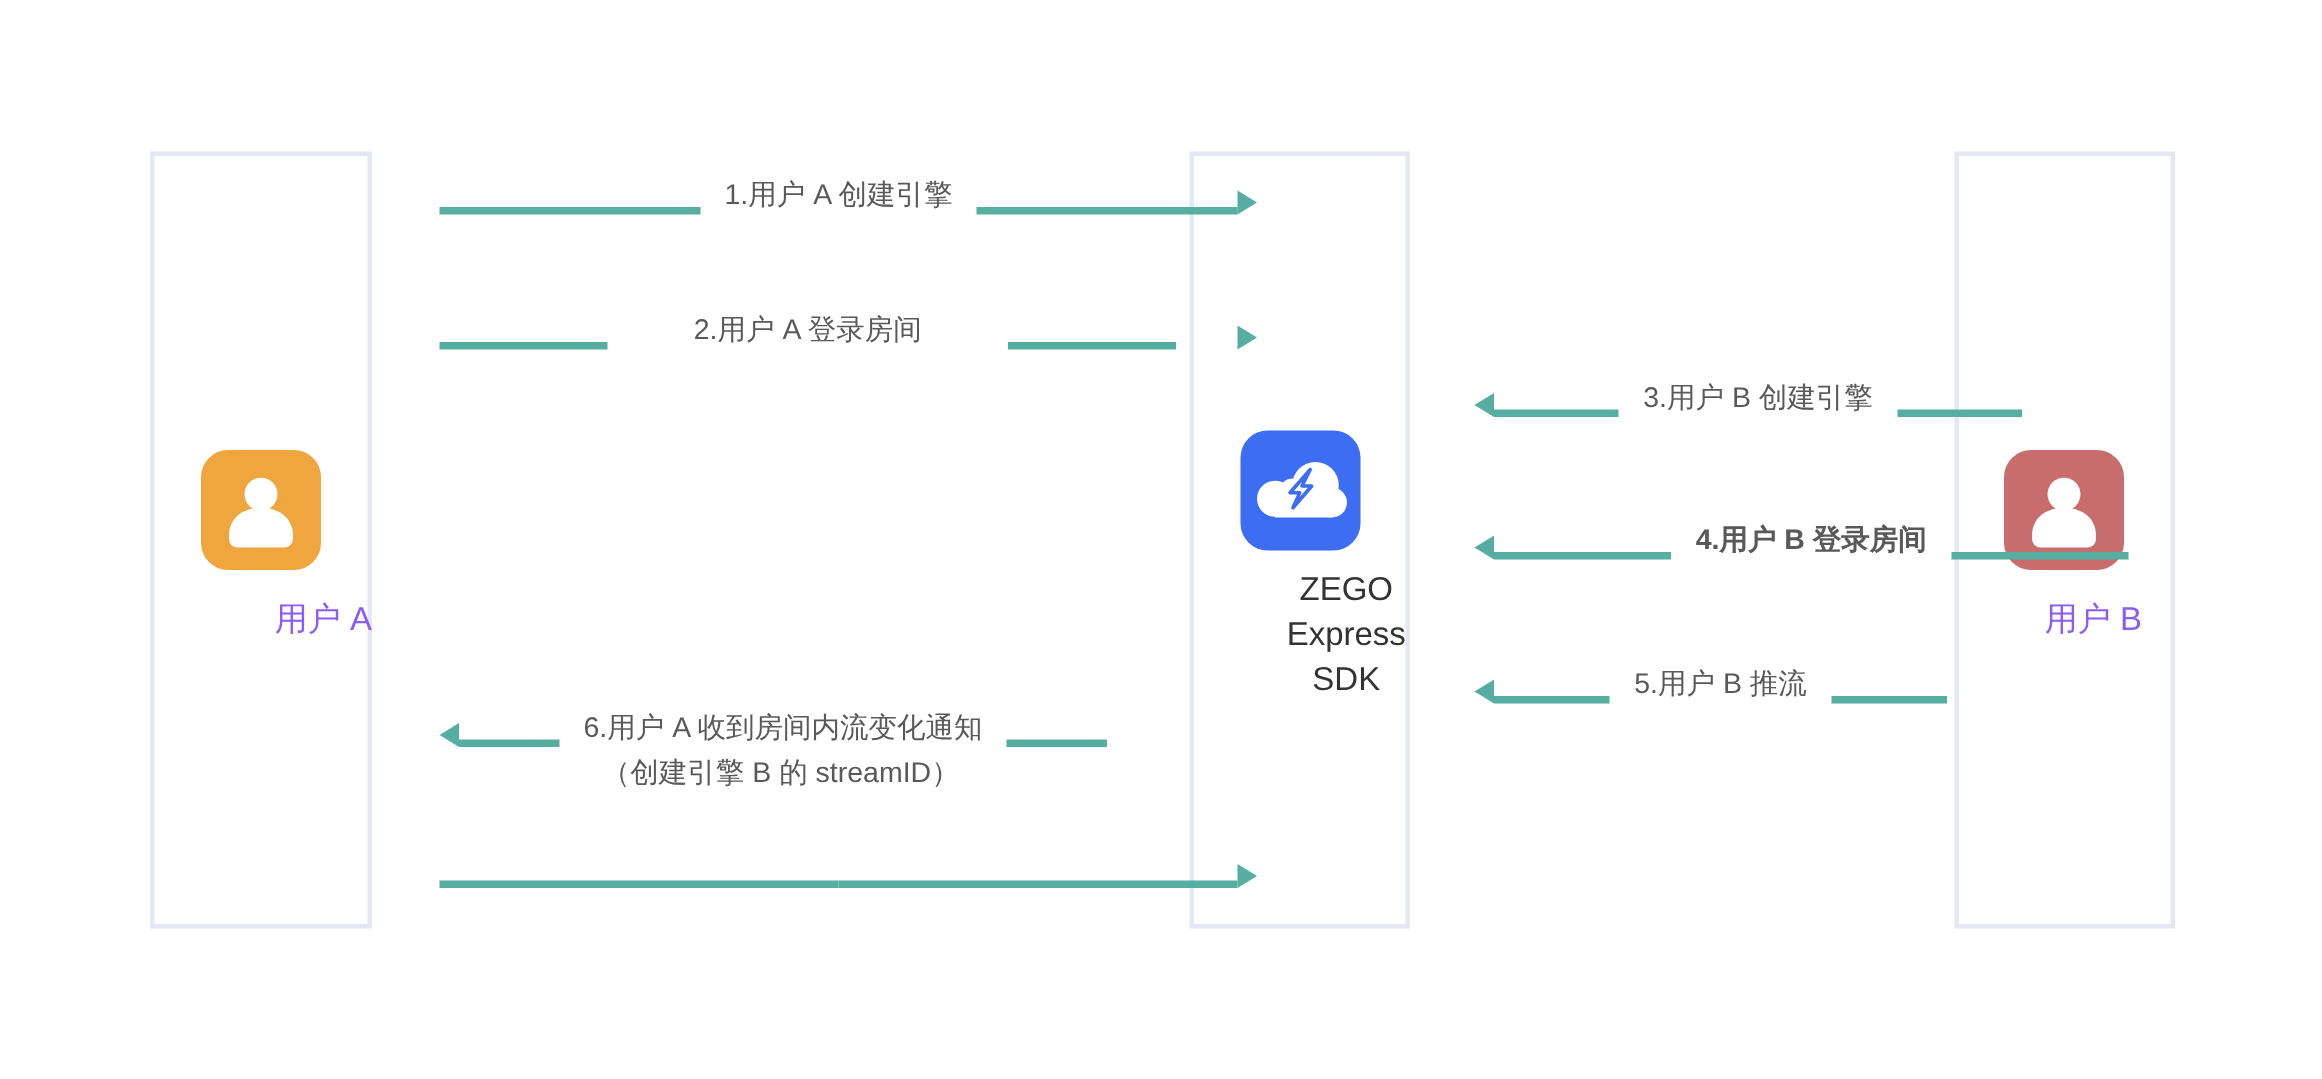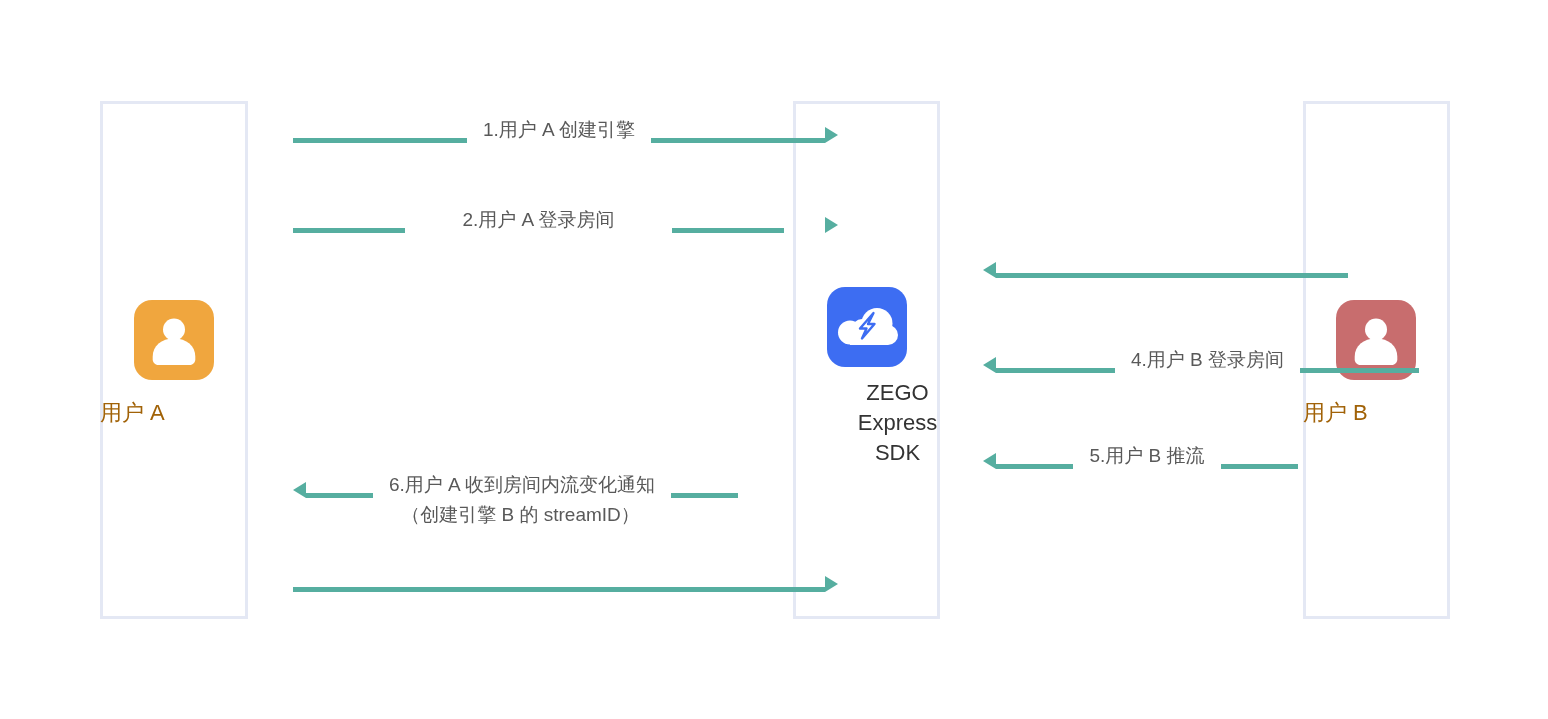--- a/index.html
+++ b/index.html
@@ -1,19 +1,19 @@
 <!DOCTYPE html>
 <html><head>
 <meta charset="utf-8">
 <style>
   html,body{margin:0;padding:0;}
   .canvas{position:relative;width:1548px;height:719px;background:#ffffff;font-family:"Liberation Sans",sans-serif;overflow:hidden;}
   .lane{position:absolute;top:101px;height:518px;background:#ffffff;border:3px solid #E4E8F4;box-sizing:border-box;}
   .icon{position:absolute;width:80px;height:80px;border-radius:18px;overflow:hidden;}
-  .actor-label{position:absolute;text-align:left;font-size:22px;color:#a16207;font-weight:400;}
+  .actor-label{position:absolute;text-align:right;font-size:22px;color:#8b5cf6;font-weight:400;}
   .sdk-label{position:absolute;text-align:center;font-size:22px;color:#333333;line-height:30px;}
   .msg{position:absolute;display:flex;align-items:flex-end;height:28px;padding-left:45px;}
   .msg .line{flex:1;height:5px;background:#56AEA0;}
   .msg .mlabel{padding:0 16px;font-size:19px;color:#595959;white-space:nowrap;}
   .head-right{width:0;height:0;border-top:8px solid transparent;border-bottom:8px solid transparent;border-left:13px solid #56AEA0;}
   .head-left{width:0;height:0;border-top:8px solid transparent;border-bottom:8px solid transparent;border-right:13px solid #56AEA0;}
   .sublabel{position:absolute;text-align:center;font-size:19px;color:#595959;}
 </style>
 </head>
 <body>
@@ -66,24 +66,25 @@
   <div class="msg" style="left:248px;width:545px;top:205px;gap:41px;">
     <div class="line"></div>
     <div class="mlabel">2.用户 A 登录房间</div>
     <div class="line"></div>
     <div class="head-right"></div>
   </div>
 
   <div class="msg" style="left:938px;width:365px;top:250px;">
     <div class="head-left"></div>
     <div class="line"></div>
+    <div class="mlabel">3.用户 B 创建引擎</div>
     <div class="line"></div>
   </div>
 
-  <div class="msg" style="left:938px;width:436px;top:345px;">
+  <div class="msg" style="left:938px;width:436px;top:345px;font-weight:bold;">
     <div class="head-left"></div>
     <div class="line"></div>
     <div class="mlabel">4.用户 B 登录房间</div>
     <div class="line"></div>
   </div>
 
   <div class="msg" style="left:938px;width:315px;top:441px;">
     <div class="head-left"></div>
     <div class="line"></div>
     <div class="mlabel">5.用户 B 推流</div>

